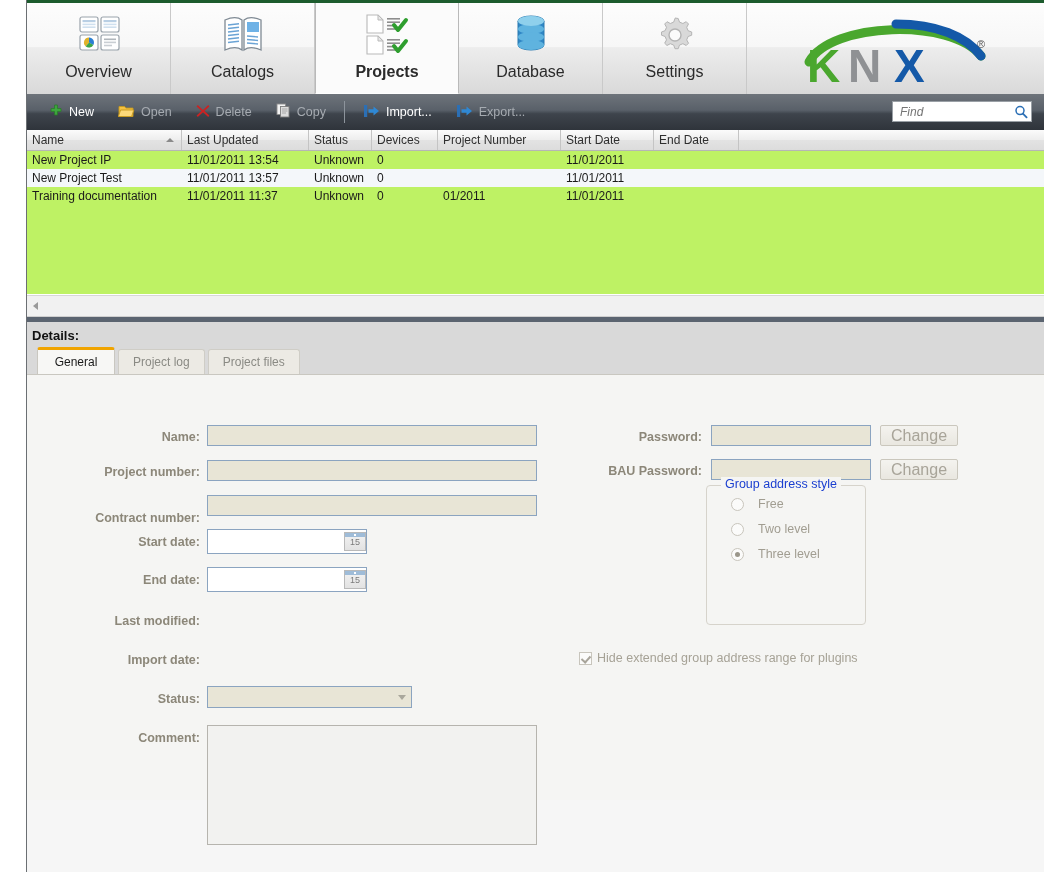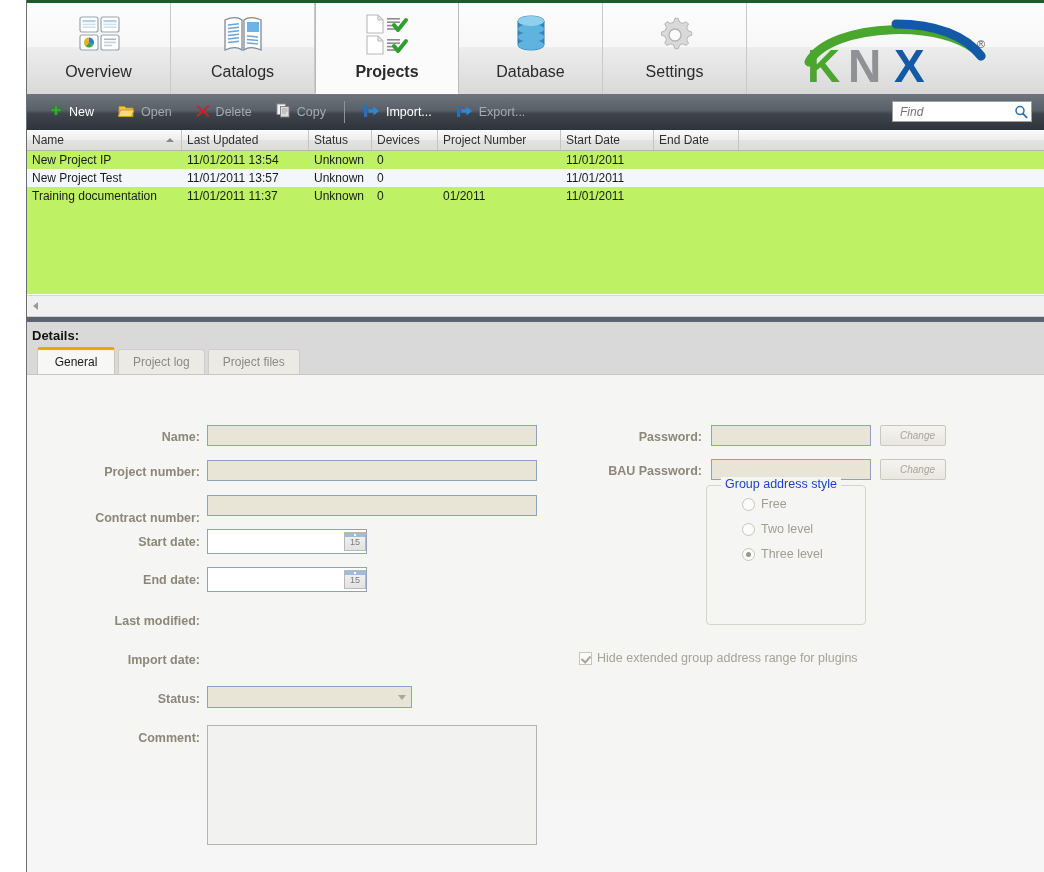--- a/index.html
+++ b/index.html
@@ -163,49 +163,49 @@
     display:flex;flex-direction:column;align-items:center;justify-content:flex-start;
   }
   .datebtn .cap{width:100%;height:4px;background:#9fbcd8;position:relative;}
   .datebtn .cap:after{content:"";position:absolute;left:50%;top:1px;margin-left:-1px;width:2px;height:2px;background:#fff;}
   .datebtn .num{font-size:9px;color:#7b7b7b;line-height:11px;}
 
   .btn{
     height:21px;min-width:66px;padding:0 10px;
     background:linear-gradient(to bottom,#f4f3ef,#e9e7e0);
     border:1px solid #cac7bd;border-radius:2px;box-sizing:border-box;
-    font-size:10px;color:#a8a499;
-    display:flex;align-items:center;justify-content:flex-end;cursor:default;font-style:italic;
+    font-size:16px;color:#a8a499;
+    display:flex;align-items:center;justify-content:flex-start;cursor:default;
   }
 
   .combo{
     width:205px;height:22px;background:#e8e5d6;border:1px solid #8ba4c0;box-sizing:border-box;
     display:flex;align-items:center;justify-content:flex-end;
   }
   .combo .arrow{
     width:18px;height:100%;display:flex;align-items:center;justify-content:center;
   }
   .combo .arrow i{
     width:0;height:0;border-left:4px solid transparent;border-right:4px solid transparent;
     border-top:5px solid #a9a79c;display:block;
   }
 
   .textarea{
     width:330px;height:120px;background:#f2f2f0;border:1px solid #b6b4ae;box-sizing:border-box;
   }
 
   .groupbox{
     position:absolute;left:705px;top:521px;width:160px;height:140px;
-    border:1px solid #d6d3cb;border-radius:4px;box-sizing:border-box;padding-left:11px;
+    border:1px solid #d6d3cb;border-radius:4px;box-sizing:border-box;
   }
   .groupbox .legend{
     position:absolute;left:14px;top:-9px;background:#f5f5f3;padding:0 4px;
     font-size:12.5px;color:#1b3fd0;cursor:default;
   }
-  .radio-row{display:flex;align-items:center;gap:6px;margin-left:24px;margin-top:11px;cursor:default;}
+  .radio-row{display:flex;align-items:center;gap:14px;margin-left:24px;margin-top:11px;cursor:default;}
   .radio{
     width:13px;height:13px;border-radius:50%;
     background:#fbfbfa;border:1px solid #c8c5bc;box-sizing:border-box;
     display:flex;align-items:center;justify-content:center;flex:0 0 auto;
   }
   .radio.checked:after{content:"";width:5px;height:5px;border-radius:50%;background:#9a968a;}
   .radio-lbl{font-size:12.5px;color:#a19d91;}
 
   .checkrow{position:absolute;left:578px;top:686px;display:flex;align-items:center;gap:5px;cursor:default;}
   .cbox{

